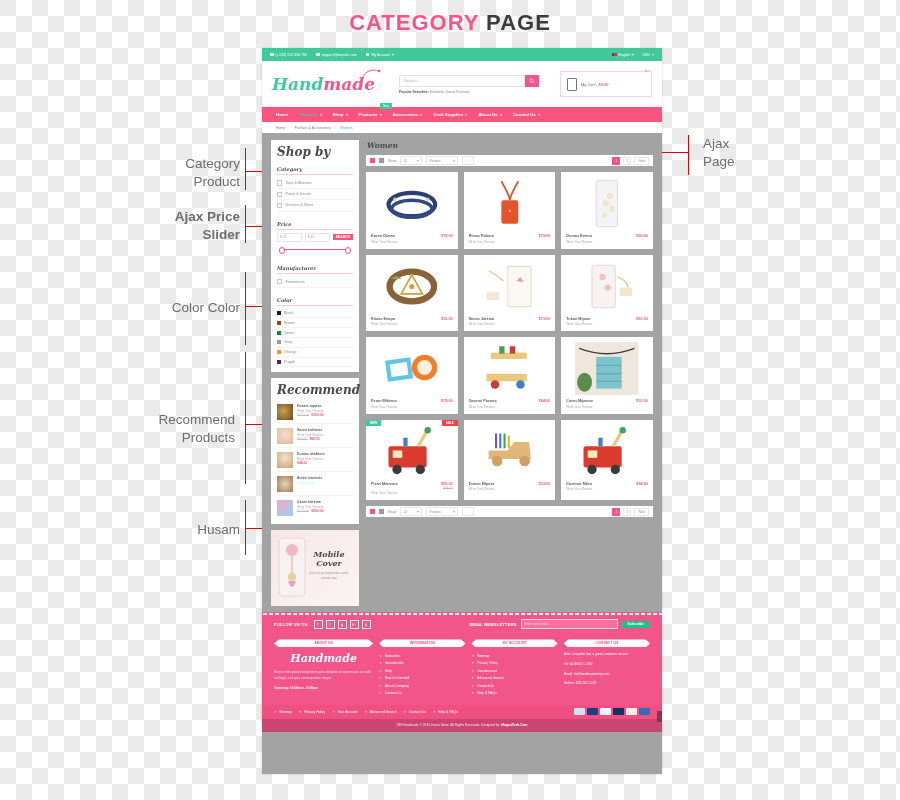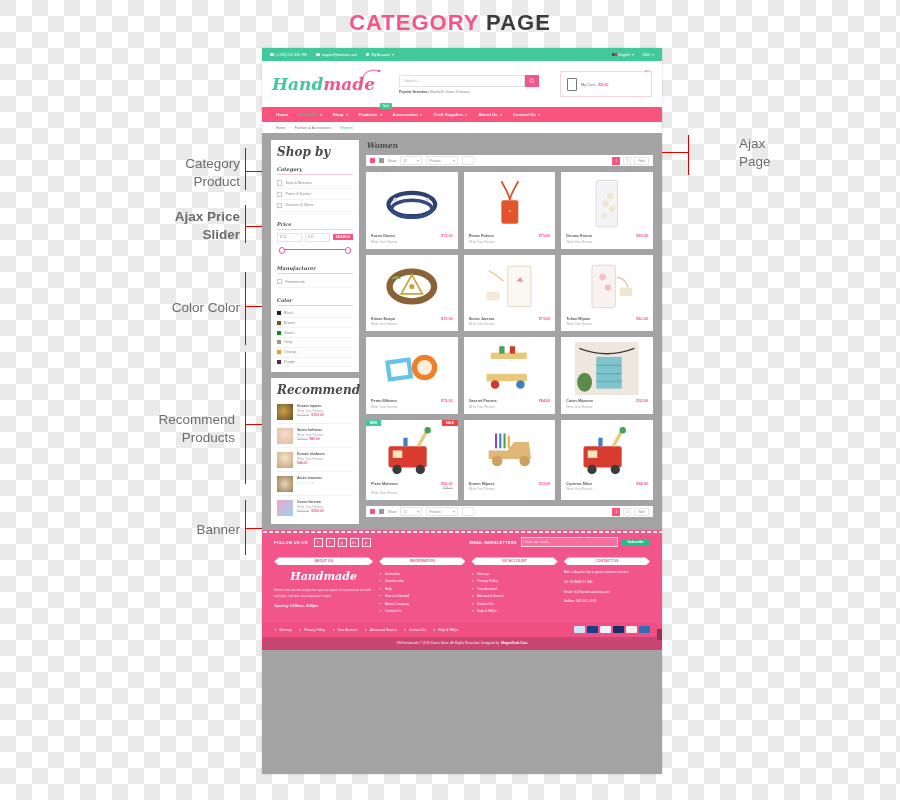--- a/index.html
+++ b/index.html
@@ -15,21 +15,21 @@
     font-size:22px;font-weight:bold;letter-spacing:1px;
   }
   .page-title .t1{color:#f2558a;}
   .page-title .t2{color:#3b3b3b;}
 
   
   .anno{
     position:absolute;color:#6d6d6d;font-size:13.5px;text-align:right;
     line-height:1.32;width:130px;
   }
-  .anno.right{text-align:left;width:90px;margin-left:36px;}
+  .anno.right{text-align:left;width:90px;}
   .brk{position:absolute;background:#e00000;}
   .vline{width:1.3px;}
   .hline{height:1.3px;}
   .dot{position:absolute;width:6px;height:6px;border-radius:50%;background:#e00000;}
 
   
   .site{
     position:absolute;left:262px;top:48px;width:400px;height:726px;
     background:#a3a3a3;overflow:hidden;
     box-shadow:0 0 2px rgba(0,0,0,.18);
@@ -180,21 +180,21 @@
 
 <div class="page-title">
   <span class="t1">CATEGORY</span>
   <span class="t2">PAGE</span>
 </div>
 
 <div class="anno" style="left:110px;top:155px;">Category<br>Product</div>
 <div class="anno" style="left:110px;top:208px;font-weight:bold;">Ajax Price<br>Slider</div>
 <div class="anno" style="left:110px;top:299px;">Color Color</div>
 <div class="anno" style="left:105px;top:411px;">Recommend<br>Products</div>
-<div class="anno" style="left:110px;top:521px;">Banner</div>
+<div class="anno" style="left:110px;top:521px;">Husam</div>
 <div class="anno right" style="left:703px;top:135px;">Ajax<br>Page</div>
 
 <div class="brk vline" style="left:245px;top:148px;height:42px;"></div>
 <div class="brk hline" style="left:245px;top:171px;width:33px;"></div>
 <div class="dot" style="left:275px;top:168px;"></div>
 
 <div class="brk vline" style="left:245px;top:205px;height:38px;"></div>
 <div class="brk hline" style="left:245px;top:226px;width:33px;"></div>
 <div class="dot" style="left:275px;top:223px;"></div>
 
@@ -434,20 +434,33 @@
             <div class="rec-th" style="background:linear-gradient(135deg,#f0a6c8,#9ad2f0)"></div>
             <div>
               <div class="rec-n">Cazen latrema</div>
               <div class="rec-r">Write Your Review</div>
               <div class="rec-p"><s>$223.00</s><span>$200.00</span></div>
             </div>
           </div>
         </div>
       </div>
 
+      <div class="card banner">
+        <svg width="46" height="70" viewBox="0 0 46 70" style="position:absolute;left:4px;top:4px">
+          <rect x="4" y="4" width="26" height="58" rx="4" fill="#f7f1f2" stroke="#e6d6da"></rect>
+          <circle cx="17" cy="16" r="6" fill="#f2b6c6"></circle>
+          <path d="M17 22 L17 40" stroke="#d9b27a" stroke-width="1"></path>
+          <circle cx="17" cy="43" r="4" fill="#e8cfa0"></circle>
+          <path d="M13 47 q4 12 8 0" fill="#e7a7b8"></path>
+        </svg>
+        <div class="bn-txt">
+          <div class="bn-t">Mobile<br>Cover</div>
+          <div class="bn-s">Sed ut perspiciatis unde omnis iste</div>
+        </div>
+      </div>
     </div>
 
     <div class="main">
       <div class="h1">Women</div>
 
       <div class="toolbar">
         <div class="vmode"></div>
         <div class="vmode alt"></div>
         <span class="tb-lb">Show</span>
         <div class="sel">

